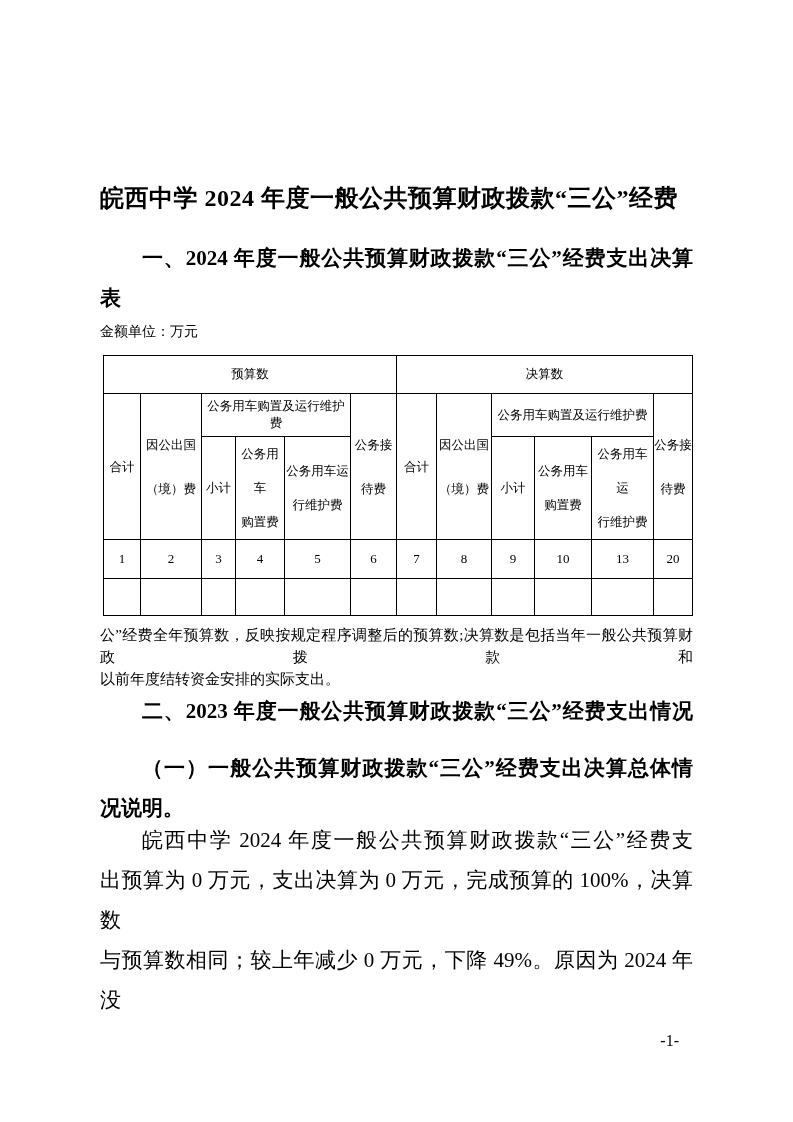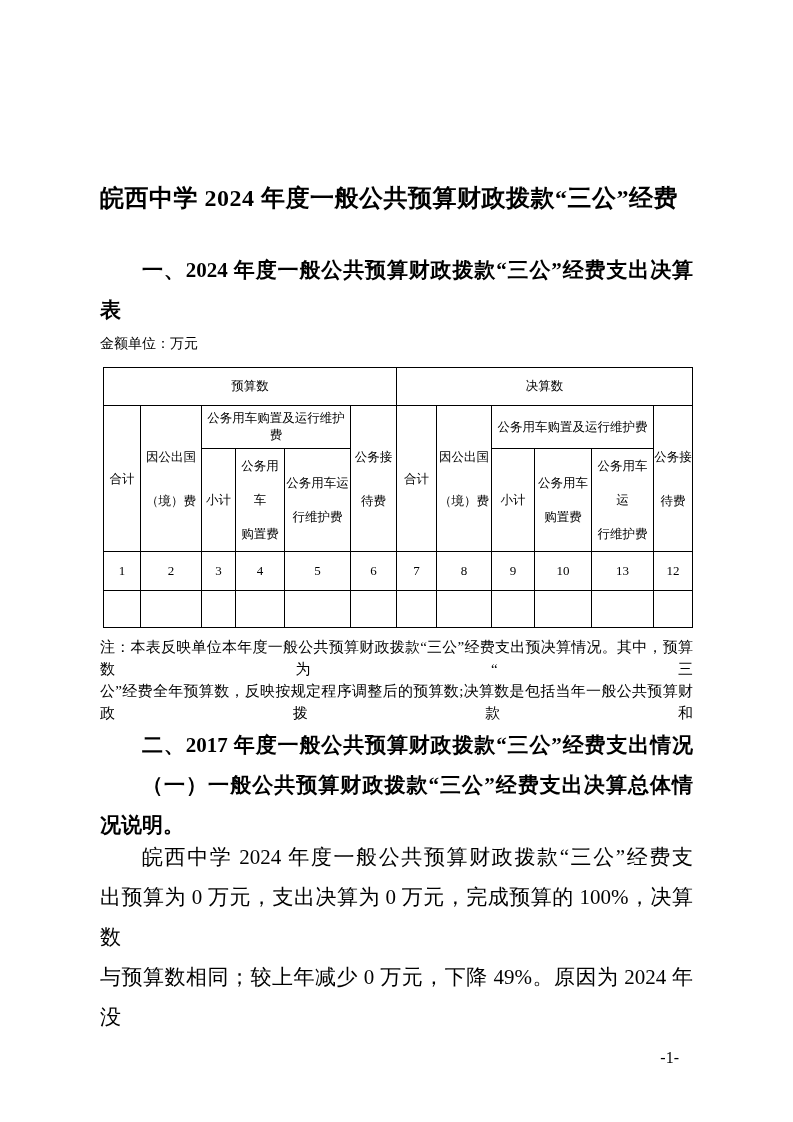--- a/index.html
+++ b/index.html
@@ -32,21 +32,21 @@
   
   .h, .para {
     font-size: 21px;
     line-height: 40px;
   }
   .h { font-weight: bold; }
   .para { font-weight: normal; font-family: Liberation Serif, serif; }
   .ln { width: 593px; }
   .ind { text-indent: 42px; }
   .jl { text-align: justify; text-align-last: justify; }
-  .h-sec1 { margin-top: 32px; }
+  .h-sec1 { margin-top: 20px; }
   .unit {
     margin-top: 4px;
     font-size: 14px;
     line-height: 20px;
     text-align: left;
     padding-right: 0px;
   }
   
   table.budget-table {
     margin-top: 13px;
@@ -75,21 +75,21 @@
   .th-sub   { font-size: 12px; line-height: 34px; }
   td.num-cell, td.val-cell { font-size: 13px; }
   
   .note {
     margin-top: 8px;
     font-size: 15px;
     line-height: 22px;
   }
   .note .ln { width: 593px; }
   .h-sec2 { margin-top: 1px; }
-  .h-sub1 { margin-top: 0; }
+  .h-sub1 { margin-top: 17px; }
   .para   { margin-top: -8px; }
   .pagenum {
     margin-top: 11px;
     font-size: 16px;
     line-height: 20px;
     text-align: right;
     padding-right: 14px;
   }
 </style>
 </head>
@@ -159,46 +159,46 @@
         <td class="num-cell">2</td>
         <td class="num-cell">3</td>
         <td class="num-cell">4</td>
         <td class="num-cell">5</td>
         <td class="num-cell">6</td>
         <td class="num-cell">7</td>
         <td class="num-cell">8</td>
         <td class="num-cell">9</td>
         <td class="num-cell">10</td>
         <td class="num-cell">13</td>
-        <td class="num-cell">12</td>
+        <td class="num-cell">20</td>
       </tr>
       <tr class="re">
         <td class="val-cell"></td>
         <td class="val-cell"></td>
         <td class="val-cell"></td>
         <td class="val-cell"></td>
         <td class="val-cell"></td>
         <td class="val-cell"></td>
         <td class="val-cell"></td>
         <td class="val-cell"></td>
         <td class="val-cell"></td>
         <td class="val-cell"></td>
         <td class="val-cell"></td>
         <td class="val-cell"></td>
       </tr>
     </tbody>
   </table>
 
   <div class="note">
-    <div class="ln jl">注：本表反映单位本年度一般公共预算财政拨款“三公”经费支出预决算情况。其中，预算数为“三</div>
     <div class="ln jl">公”经费全年预算数，反映按规定程序调整后的预算数;决算数是包括当年一般公共预算财政拨款和</div>
+    <div class="ln">以前年度结转资金安排的实际支出。</div>
   </div>
 
   <div class="h h-sec2">
-    <div class="ln ind jl">二、2017 年度一般公共预算财政拨款“三公”经费支出情况</div>
+    <div class="ln ind jl">二、2023 年度一般公共预算财政拨款“三公”经费支出情况</div>
   </div>
 
   <div class="h h-sub1">
     <div class="ln ind jl">（一）一般公共预算财政拨款“三公”经费支出决算总体情</div>
     <div class="ln">况说明。</div>
   </div>
 
   <div class="para">
     <div class="ln ind jl">皖西中学 2024 年度一般公共预算财政拨款“三公”经费支</div>
     <div class="ln jl">出预算为 0 万元，支出决算为 0 万元，完成预算的 100%，决算数</div>

